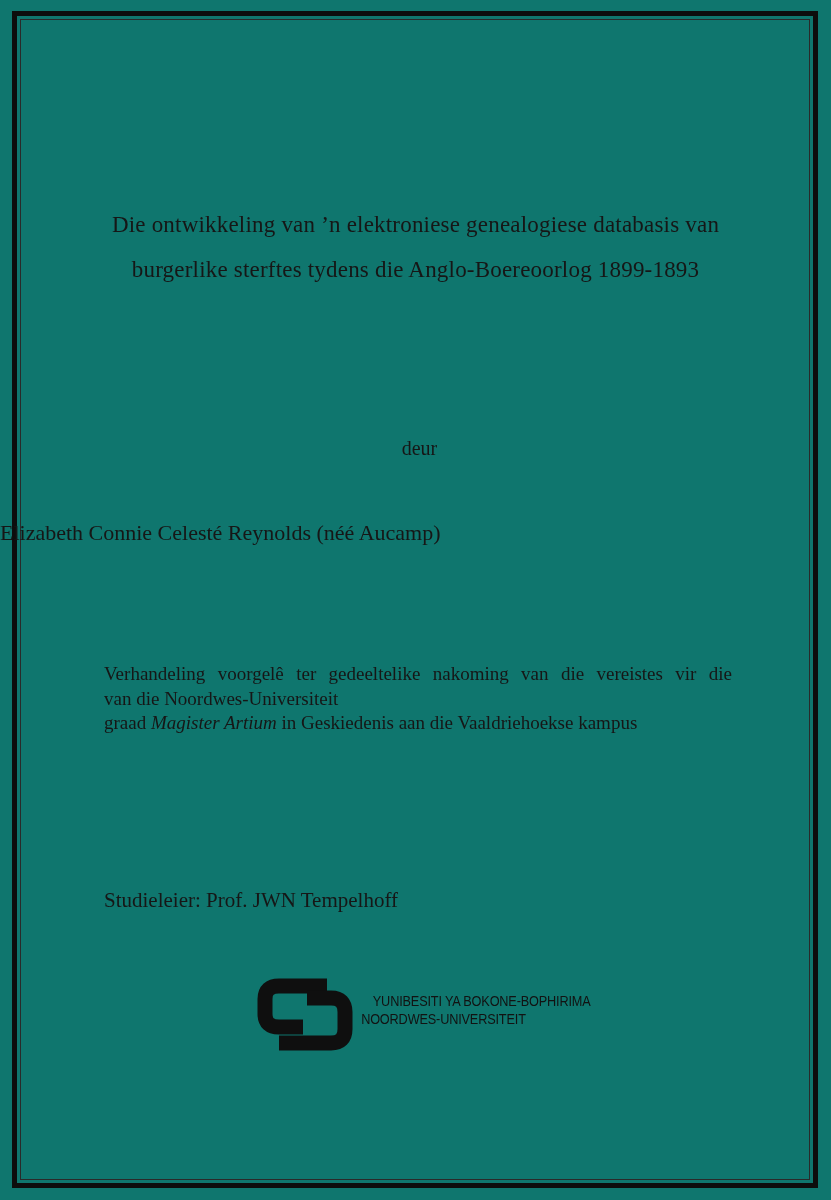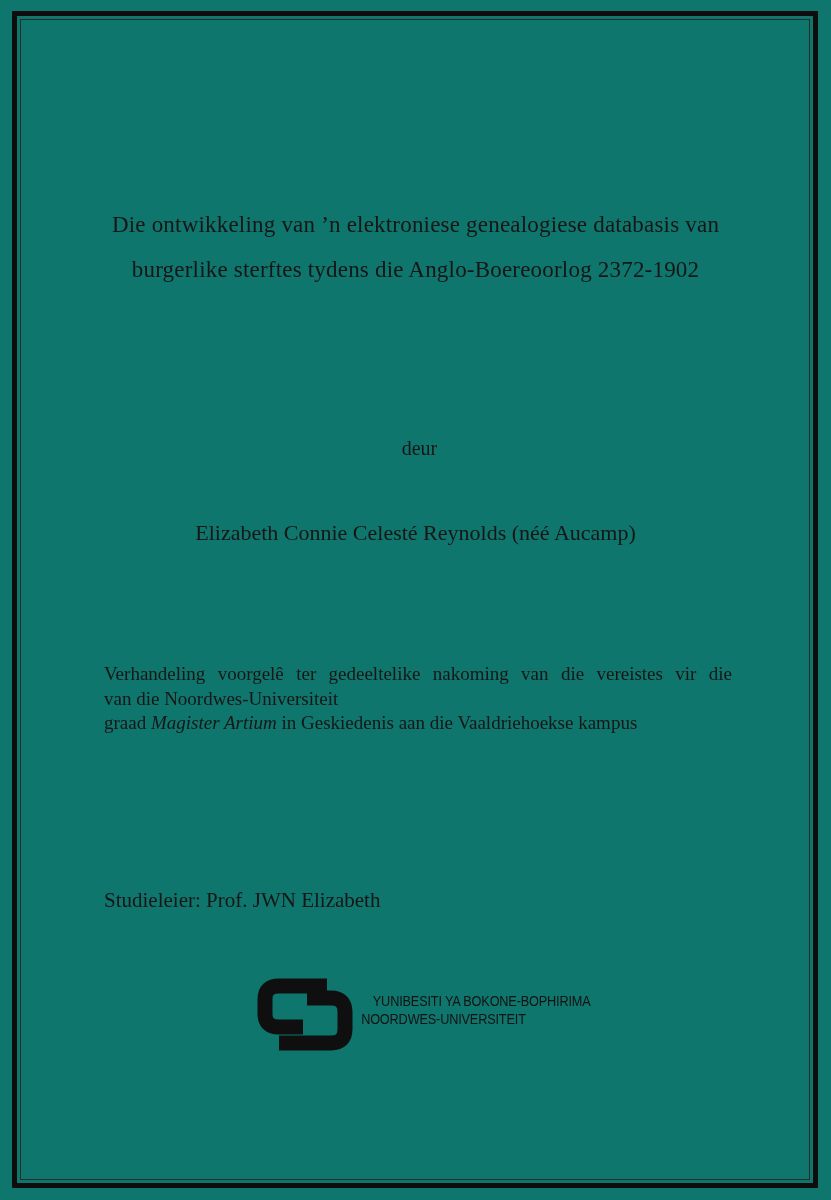--- a/index.html
+++ b/index.html
@@ -43,21 +43,21 @@
     top: 434px;
     left: 8px; right: 0;
     text-align: center;
     font-size: 20px;
     line-height: 28px;
   }
   .author {
     position: absolute;
     top: 518px;
     left: 0; right: 0;
-    text-align: center;
+    text-align: left;
     font-size: 22px;
     line-height: 30px;
   }
   .statement {
     position: absolute;
     top: 662px;
     left: 104px;
     width: 628px;
     font-size: 19px;
     line-height: 24.5px;
@@ -110,35 +110,35 @@
 </head>
 <body>
 
 <div class="sheet">
 
   <div class="frame-outer"></div>
   <div class="frame-inner"></div>
 
   <div class="title">
     <div>Die ontwikkeling van ’n elektroniese genealogiese databasis van</div>
-    <div>burgerlike sterftes tydens die Anglo-Boereoorlog 2372-1902</div>
+    <div>burgerlike sterftes tydens die Anglo-Boereoorlog 1899-1893</div>
   </div>
 
   <div class="byline">deur</div>
 
   <div class="author">Elizabeth Connie Celesté Reynolds (néé Aucamp)</div>
 
   <div class="statement">
     <div class="justify-line">Verhandeling voorgelê ter gedeeltelike nakoming van die vereistes vir die</div>
     <div>van die Noordwes-Universiteit</div>
     <div><span>graad </span><i class="deg">Magister Artium</i><span> in Geskiedenis aan die Vaaldriehoekse kampus</span></div>
   </div>
 
   <div class="supervisor-block">
-    <div>Studieleier: Prof. JWN Elizabeth</div>
+    <div>Studieleier: Prof. JWN Tempelhoff</div>
   </div>
 
   <div class="logo">
     <span class="logo-mark">
       <svg width="96" height="74" viewBox="0 0 96 74" xmlns="http://www.w3.org/2000/svg" aria-hidden="true">
         <path d="M 70 9 H 22 Q 8 9 8 22 V 37 Q 8 50 22 50 H 46" fill="none" stroke="#0f0f0f" stroke-width="15"></path>
         <path d="M 22 66 H 74 Q 88 66 88 52 V 35 Q 88 21 74 21 H 50" fill="none" stroke="#0f0f0f" stroke-width="15"></path>
       </svg>
     </span>
     <div class="logo-text">

